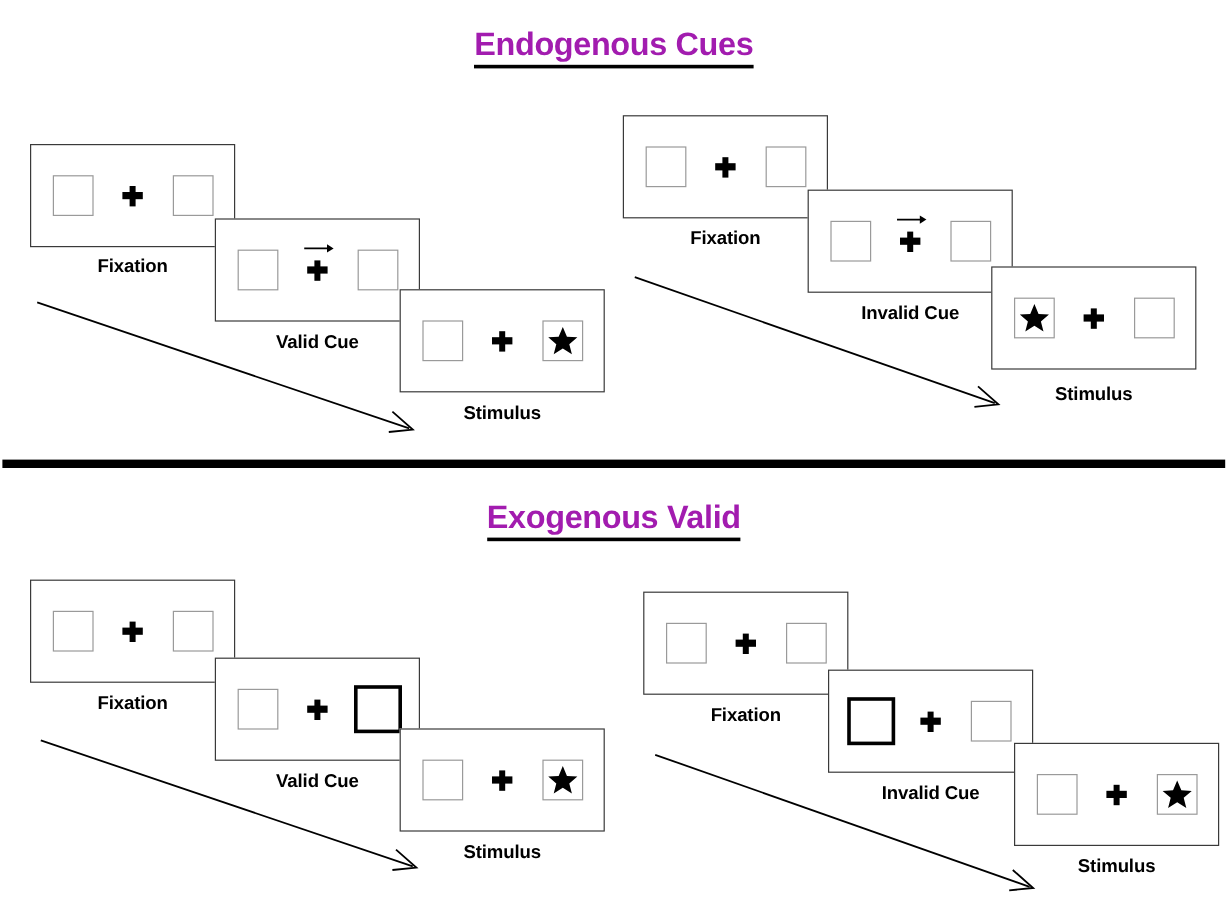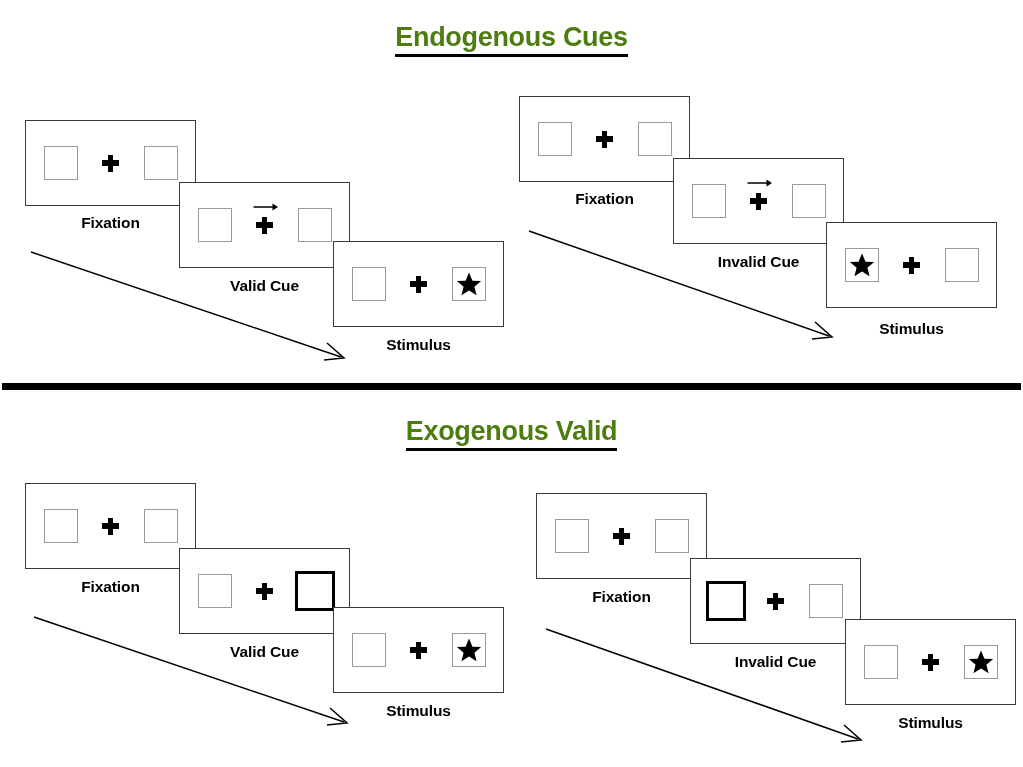--- a/index.html
+++ b/index.html
@@ -5,21 +5,21 @@
   html,body{margin:0;padding:0;background:#ffffff;}
   body{
     width:1023px;height:767px;position:relative;overflow:hidden;
     font-family:"Liberation Sans","DejaVu Sans",sans-serif;
     color:#000000;
   }
   .section{position:absolute;left:0;width:1023px;}
   .section-title{
     position:absolute;width:1023px;text-align:center;
     font-weight:bold;font-size:27px;letter-spacing:-0.3px;
-    color:#4d7c0f;
+    color:#a21caf;
   }
   .section-title span{
     display:inline-block;
     border-bottom:3px solid #000;
     padding-bottom:1px;
   }
   .divider{
     position:absolute;left:2px;width:1019px;height:7px;background:#000000;
   }
   

